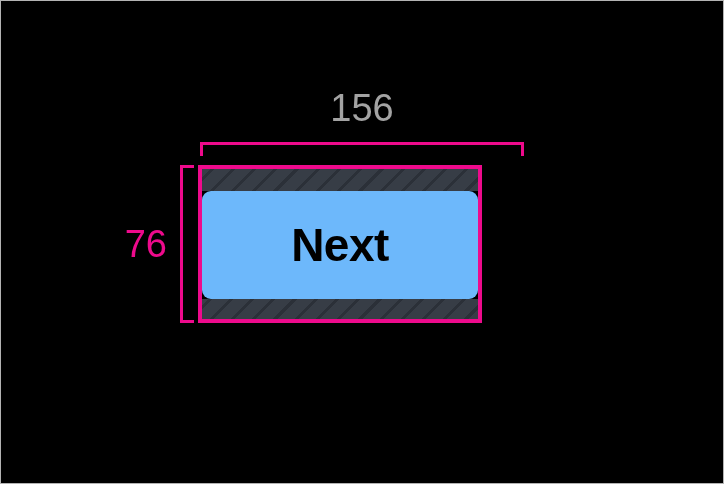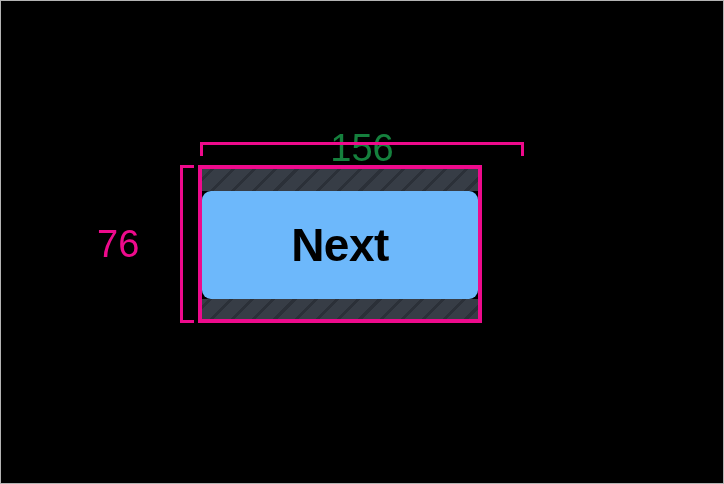--- a/index.html
+++ b/index.html
@@ -89,45 +89,45 @@
     border-left: 3px solid #ee0a8c;
     border-right: 3px solid #ee0a8c;
   }
 
   .dim-width-label {
     position: absolute;
     left: 199px;
     top: 88px;
     width: 324px;
     text-align: center;
-    color: #15803d;
+    color: #a3a3a3;
     font-size: 38px;
     line-height: 1;
     font-family: "Liberation Sans", sans-serif;
-    margin-top: 40px;
   }
 
   
   .dim-height-bracket {
     position: absolute;
     left: 179px;
     top: 164px;
     width: 14px;
     height: 158px;
     box-sizing: border-box;
     border-left: 3px solid #ee0a8c;
     border-top: 3px solid #ee0a8c;
     border-bottom: 3px solid #ee0a8c;
   }
 
   .dim-height-label {
     position: absolute;
     left: 96px;
     top: 224px;
     width: 70px;
+    text-align: right;
     color: #ee0a8c;
     font-size: 38px;
     line-height: 1;
     font-family: "Liberation Sans", sans-serif;
   }
 </style>
 </head>
 <body>
 
 <div class="canvas">

